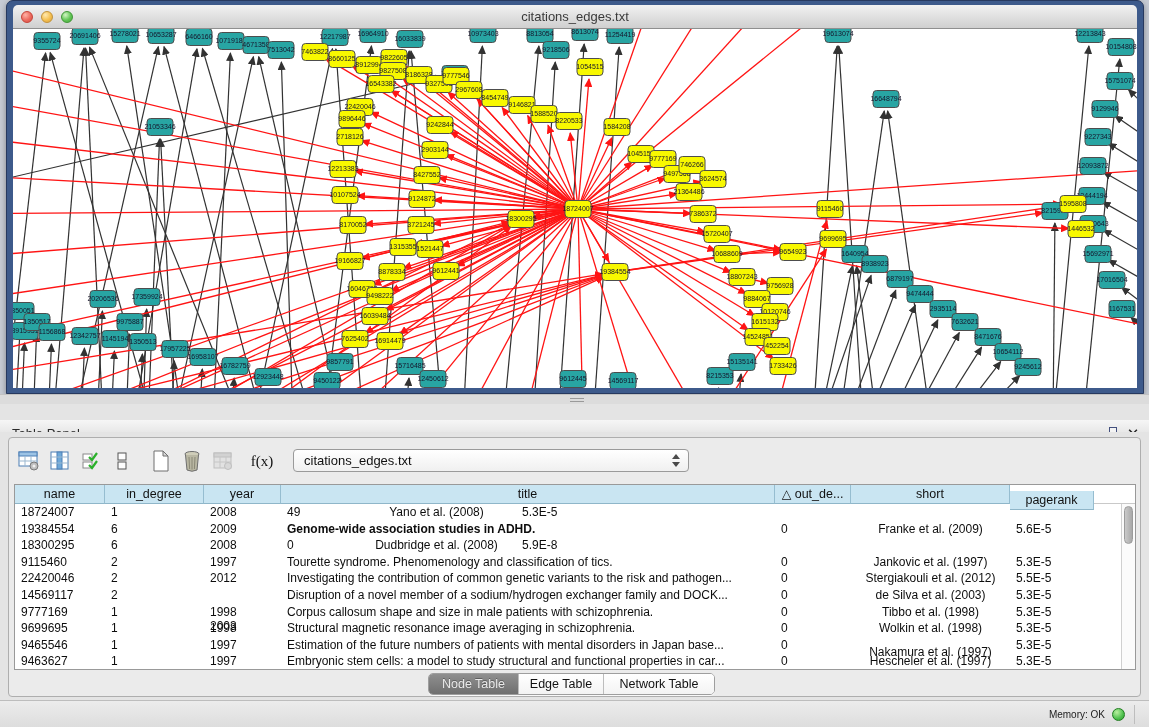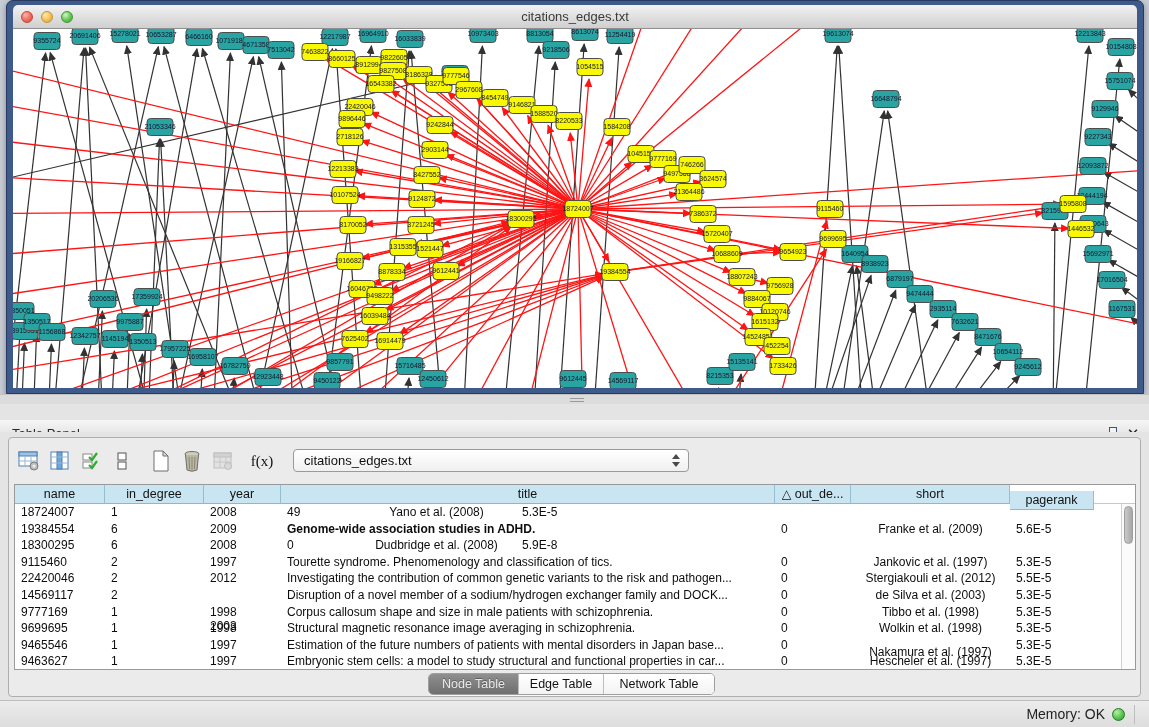--- a/index.html
+++ b/index.html
@@ -74,21 +74,21 @@
   #tabbar{position:absolute;left:428px;top:673px;height:22px;display:flex;
           border:1px solid #9e9e9e;border-radius:5px;overflow:hidden;background:#fdfdfd;
           box-shadow:0 1px 0 rgba(255,255,255,.7);}
   .tab{height:100%;line-height:20px;font-size:12.5px;color:#111;text-align:center;
        border-right:1px solid #bdbdbd;cursor:pointer;background:linear-gradient(#ffffff,#f3f3f3);}
   .tab:last-child{border-right:none;}
   .tab.selected{background:linear-gradient(#8f8f8f,#6f6f6f);color:#e9e9e9;text-shadow:0 -1px 0 rgba(0,0,0,.3);}
   
   #statusbar{position:absolute;left:0;top:700px;width:1149px;height:27px;
              background:linear-gradient(#ececec,#dddddd);border-top:1px solid #bdbdbd;}
-  #memory-label{position:absolute;right:44px;top:0;height:27px;line-height:27px;font-size:14px;color:#222;}
+  #memory-label{position:absolute;right:44px;top:0;height:27px;line-height:27px;font-size:10px;color:#222;}
   #memory-orb{position:absolute;right:24px;top:7px;width:13px;height:13px;border-radius:50%;
               background:radial-gradient(circle at 35% 30%,#b9f0a0,#4ec04e 60%,#2f9c2f);border:1px solid #1f7d1f;}
   #status-divider{position:absolute;right:14px;top:4px;width:1px;height:19px;background:#bdbdbd;}
 </style>
 </head>
 <body>
 
 <div id="screen">
 
   <div id="desktop"></div>

